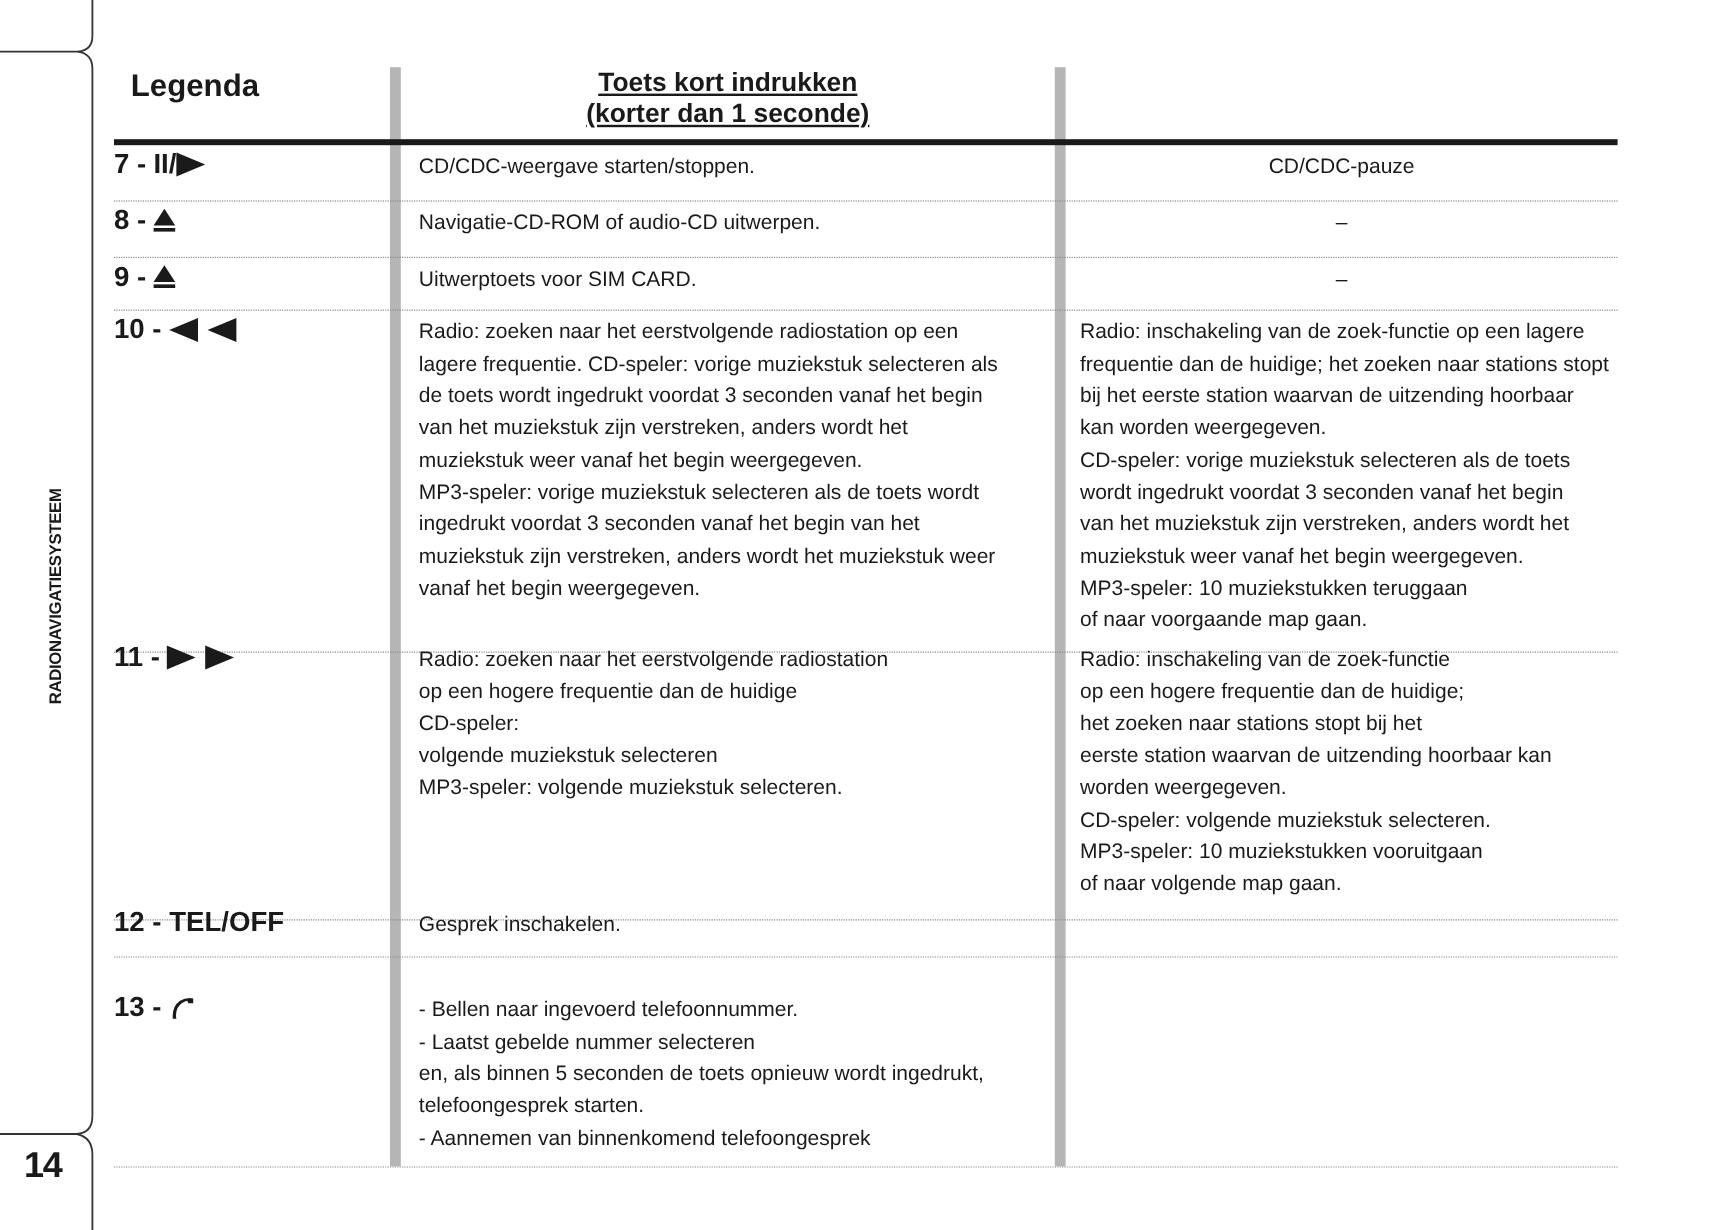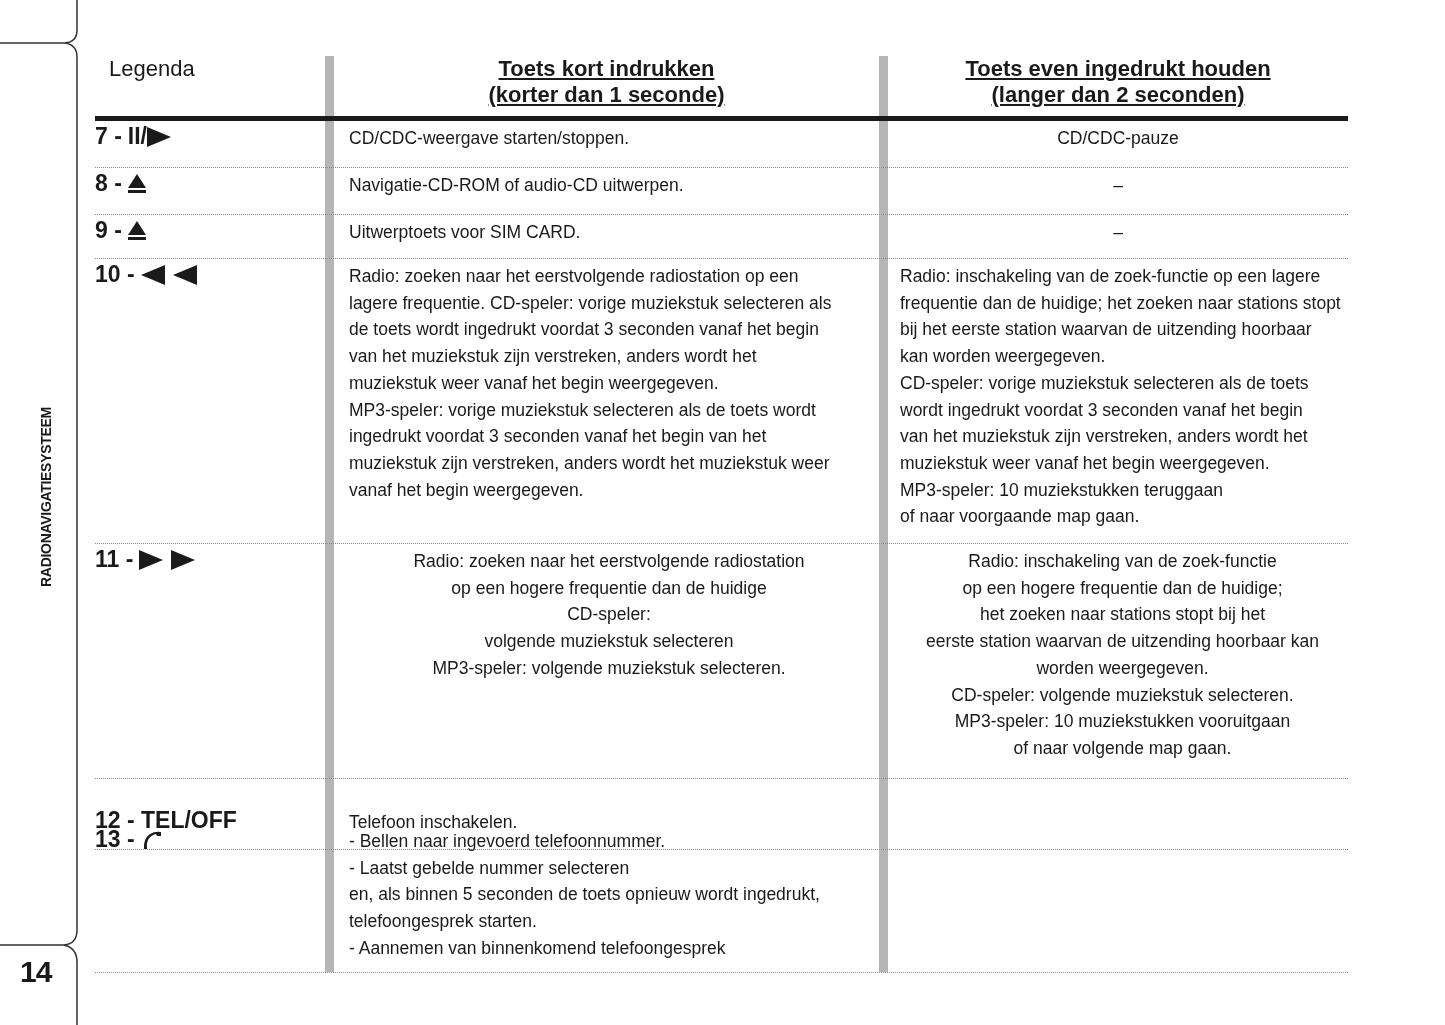--- a/index.html
+++ b/index.html
@@ -15,21 +15,21 @@
   .page-number { position:absolute; left:20px; top:955px; font-weight:bold; font-size:30px;
                  letter-spacing:-1px; }
 
   
   .table { position:absolute; left:95px; top:56px; width:1253px; }
   .vbar { position:absolute; width:9px; background:#b5b5b5; }
   .vbar.a { left:230px; top:0; height:916px; }
   .vbar.b { left:784px; top:0; height:916px; }
 
   .head { position:relative; height:60px; }
-  .head .h-legend { position:absolute; left:14px; top:0; font-weight:normal; font-size:22px; }
+  .head .h-legend { position:absolute; left:14px; top:0; font-weight:bold; font-size:26px; }
   .head .h-col { position:absolute; top:0; text-align:center; font-weight:bold; font-size:22px; line-height:26px;text-decoration:underline; }
   .head .h-col.c1 { left:239px; width:545px; }
   .head .h-col.c2 { left:793px; width:460px; }
   .thick { position:absolute; left:0; top:60px; width:1253px; height:5px; background:#1a1a1a; }
 
   .row { position:absolute; left:0; width:1253px; border-bottom:1px dotted #8a8a8a; }
   .key { position:absolute; left:0; top:2px; font-weight:bold; font-size:23px; white-space:nowrap;
          display:flex; align-items:center; gap:6px; }
   .cell { position:absolute; top:4px; font-size:17.5px; line-height:26.7px; white-space:pre-line; }
   .cell.c1 { left:254px; width:520px; }
@@ -59,22 +59,20 @@
 </div>
 
 <div class="table">
   <div class="vbar a"></div>
   <div class="vbar b"></div>
 
   <div class="head">
     <div class="h-legend">Legenda</div>
     <div class="h-col c1" style="white-space:pre-line">Toets kort indrukken
 (korter dan 1 seconde)</div>
-    <div class="h-col c2" style="white-space:pre-line">Toets even ingedrukt houden
-(langer dan 2 seconden)</div>
   </div>
   <div class="thick"></div>
 
   <div class="row" style="top:65px;height:46px;">
     <div class="key">
       <span>7 -</span>
       <span>II/</span>
       <span class="tri-r" style="margin-left:-6px"></span>
     </div>
     <div class="cell c1">CD/CDC-weergave starten/stoppen.</div>
@@ -127,21 +125,21 @@
 bij het eerste station waarvan de uitzending hoorbaar
 kan worden weergegeven.
 CD-speler: vorige muziekstuk selecteren als de toets
 wordt ingedrukt voordat 3 seconden vanaf het begin
 van het muziekstuk zijn verstreken, anders wordt het
 muziekstuk weer vanaf het begin weergegeven.
 MP3-speler: 10 muziekstukken teruggaan
 of naar voorgaande map gaan.</div>
   </div>
 
-  <div class="row" style="top:488px;height:234px;text-align:center;">
+  <div class="row" style="top:476px;height:234px;">
     <div class="key">
       <span>11 -</span>
       <span style="display:inline-flex;gap:8px;">
         <span class="tri-r"></span>
           <span class="tri-r"></span>
       </span>
     </div>
     <div class="cell c1">Radio: zoeken naar het eerstvolgende radiostation
 op een hogere frequentie dan de huidige
 CD-speler:
@@ -150,25 +148,25 @@
     <div class="cell c2">Radio: inschakeling van de zoek-functie
 op een hogere frequentie dan de huidige;
 het zoeken naar stations stopt bij het
 eerste station waarvan de uitzending hoorbaar kan
 worden weergegeven.
 CD-speler: volgende muziekstuk selecteren.
 MP3-speler: 10 muziekstukken vooruitgaan
 of naar volgende map gaan.</div>
   </div>
 
-  <div class="row" style="top:749px;height:44px;">
+  <div class="row" style="top:697px;height:44px;">
     <div class="key">
       <span>12 - TEL/OFF</span>
     </div>
-    <div class="cell c1">Telefoon inschakelen.</div>
+    <div class="cell c1">Gesprek inschakelen.</div>
   </div>
 
   <div class="row" style="top:768px;height:148px;">
     <div class="key">
       <span>13 -</span>
       <svg width="22" height="22" viewBox="0 0 22 22">
         <path d="M3 20 Q2 10 9 5 Q14 2 20 3 L20 7 L16 7 L15 5 Q10 6 7 11 Q5 15 6 20 Z" fill="#1a1a1a"></path>
       </svg>
     </div>
     <div class="cell c1">- Bellen naar ingevoerd telefoonnummer.

